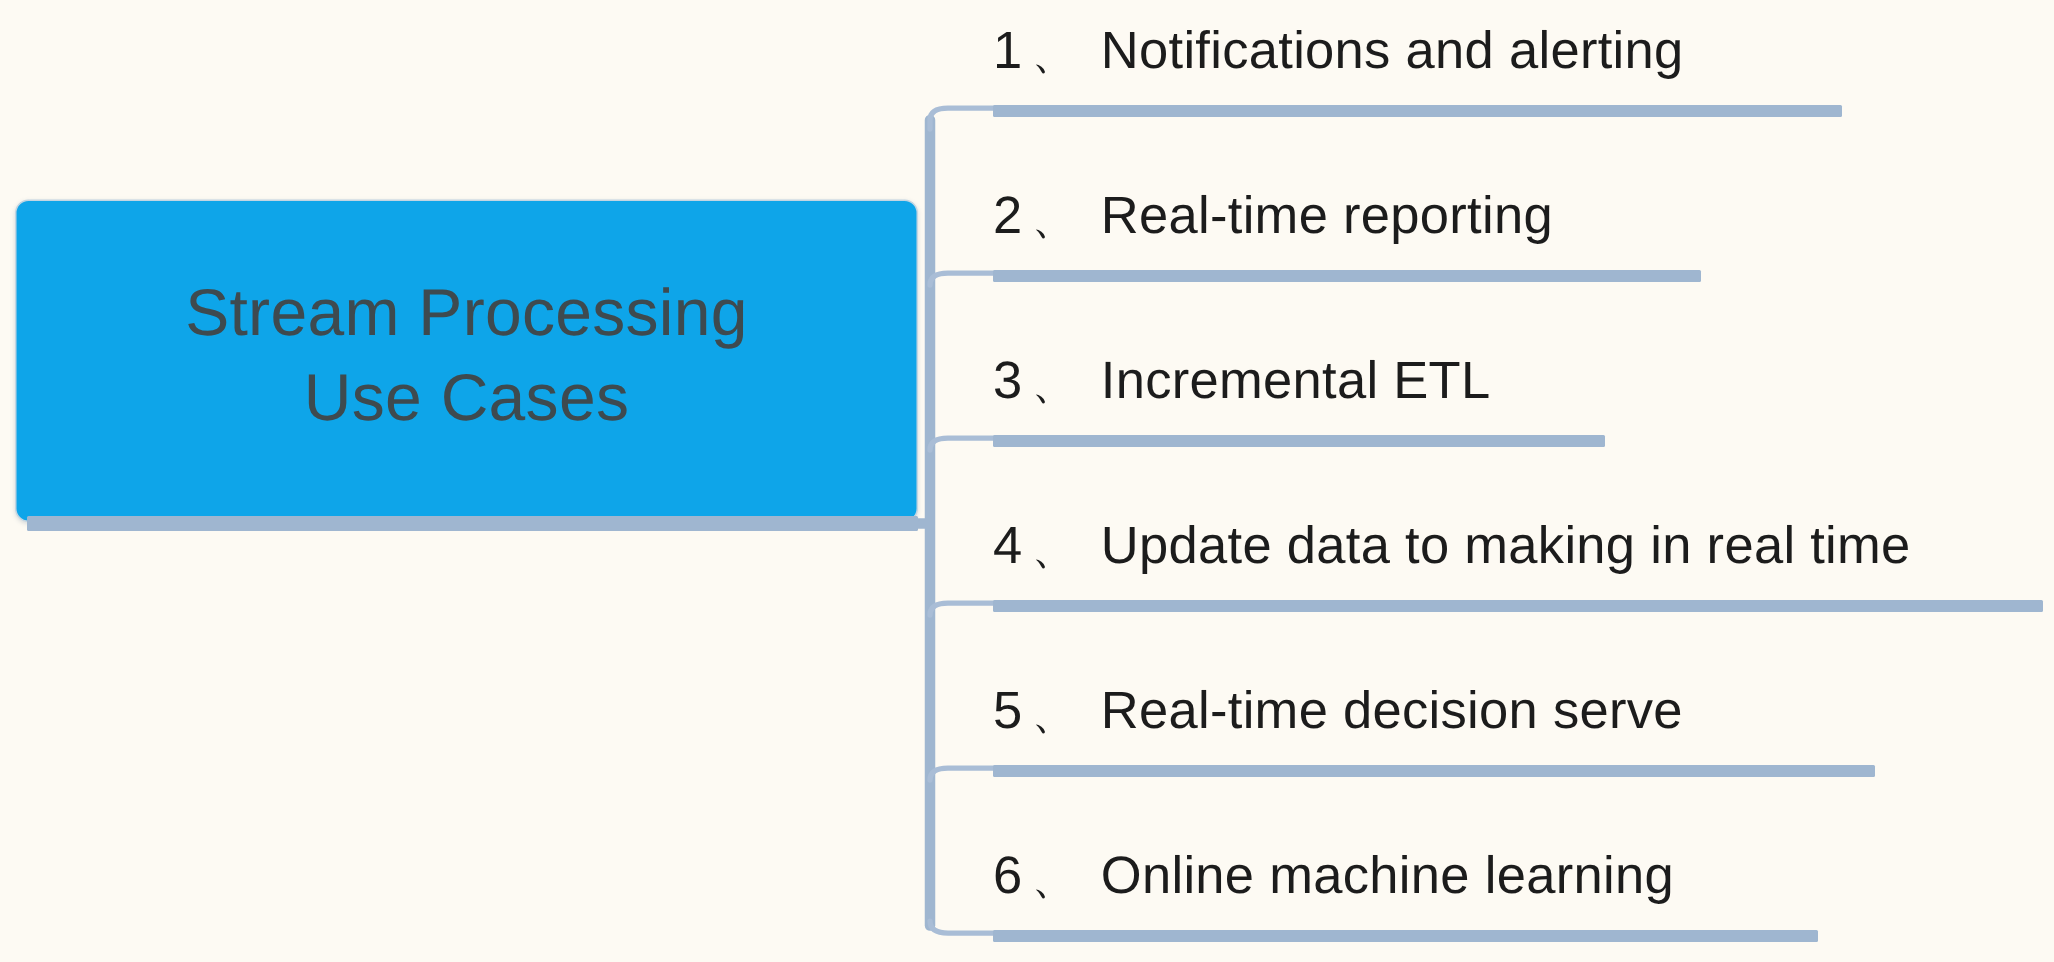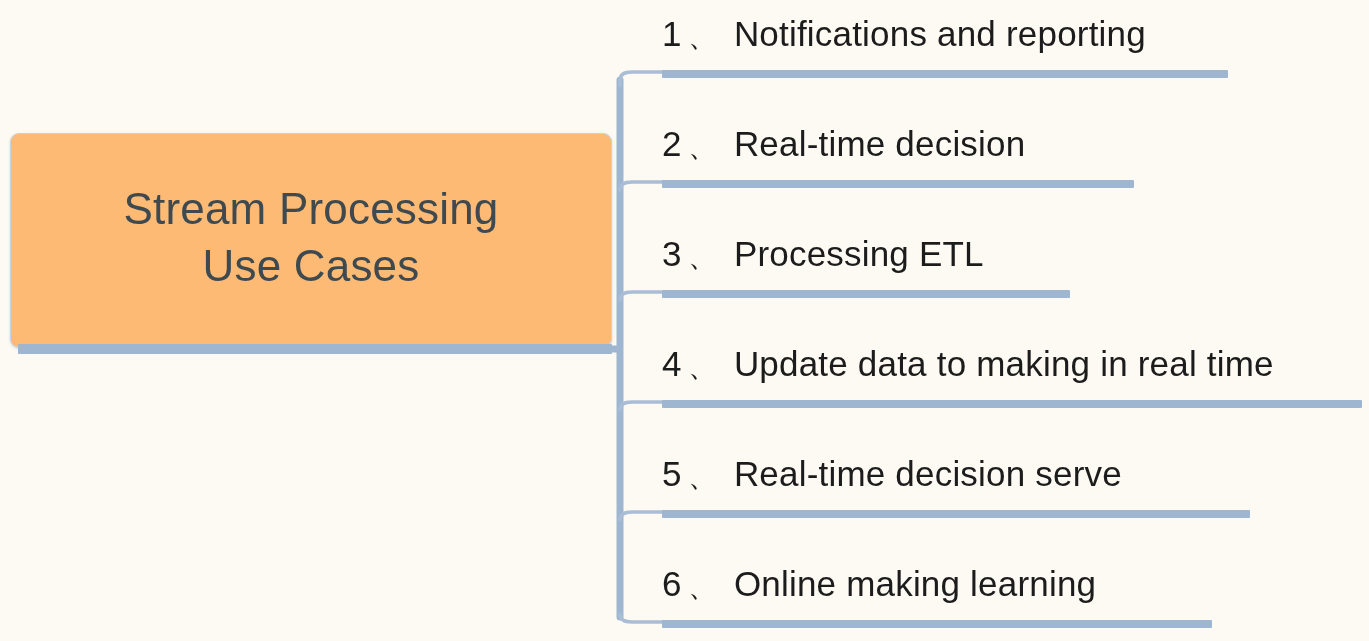--- a/index.html
+++ b/index.html
@@ -32,21 +32,21 @@
     pointer-events: none;
   }
 
   
   #root-node {
     position: absolute;
     left: 10px;
     top: 133px;
     width: 602px;
     height: 215px;
-    background: #fdba74;
+    background: #0ea5e9;
     border: 1px solid #c3d5e2;
     border-radius: 9px;
     box-sizing: border-box;
     box-shadow: 0 1px 3px rgba(120,140,160,0.28);
     display: flex;
     align-items: center;
     justify-content: center;
   }
 
   #root-title {
@@ -133,53 +133,53 @@
   </svg>
 
   <div id="root-node">
     <div id="root-title">Stream Processing
 Use Cases</div>
   </div>
   <div id="root-underline"></div>
 
   <div class="branch-item" style="top:14px;">
     <div class="branch-label">
-      <span class="branch-index">1</span><span class="branch-sep">、</span><span class="branch-text">Notifications and reporting</span>
+      <span class="branch-index">1</span><span class="branch-sep">、</span><span class="branch-text">Notifications and alerting</span>
     </div>
   </div>
   <div class="branch-bar" style="top:70px; width:566px;"></div>
 
   <div class="branch-item" style="top:124px;">
     <div class="branch-label">
-      <span class="branch-index">2</span><span class="branch-sep">、</span><span class="branch-text">Real-time decision</span>
+      <span class="branch-index">2</span><span class="branch-sep">、</span><span class="branch-text">Real-time reporting</span>
     </div>
   </div>
   <div class="branch-bar" style="top:180px; width:472px;"></div>
 
   <div class="branch-item" style="top:234px;">
     <div class="branch-label">
-      <span class="branch-index">3</span><span class="branch-sep">、</span><span class="branch-text">Processing ETL</span>
+      <span class="branch-index">3</span><span class="branch-sep">、</span><span class="branch-text">Incremental ETL</span>
     </div>
   </div>
   <div class="branch-bar" style="top:290px; width:408px;"></div>
 
   <div class="branch-item" style="top:344px;">
     <div class="branch-label">
       <span class="branch-index">4</span><span class="branch-sep">、</span><span class="branch-text">Update data to making in real time</span>
     </div>
   </div>
   <div class="branch-bar" style="top:400px; width:700px;"></div>
 
   <div class="branch-item" style="top:454px;">
     <div class="branch-label">
       <span class="branch-index">5</span><span class="branch-sep">、</span><span class="branch-text">Real-time decision serve</span>
     </div>
   </div>
   <div class="branch-bar" style="top:510px; width:588px;"></div>
 
   <div class="branch-item" style="top:564px;">
     <div class="branch-label">
-      <span class="branch-index">6</span><span class="branch-sep">、</span><span class="branch-text">Online making learning</span>
+      <span class="branch-index">6</span><span class="branch-sep">、</span><span class="branch-text">Online machine learning</span>
     </div>
   </div>
   <div class="branch-bar" style="top:620px; width:550px;"></div>
 
 </div>
 
 </body></html>

